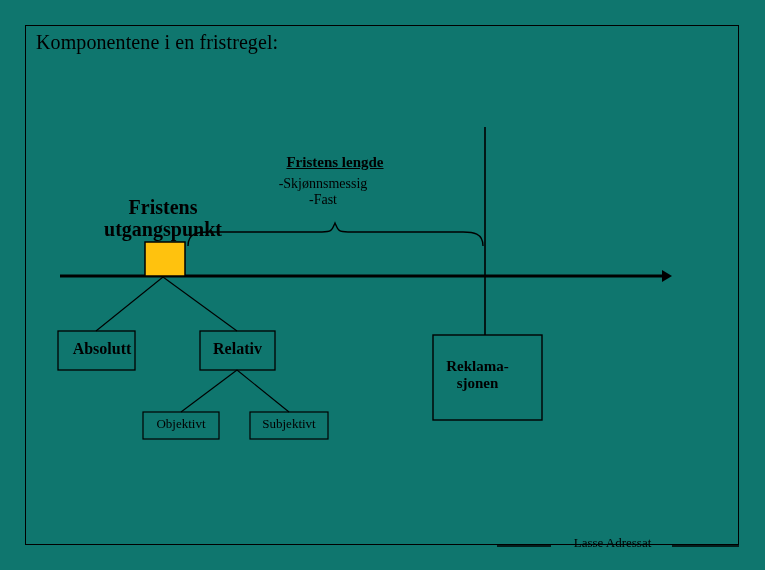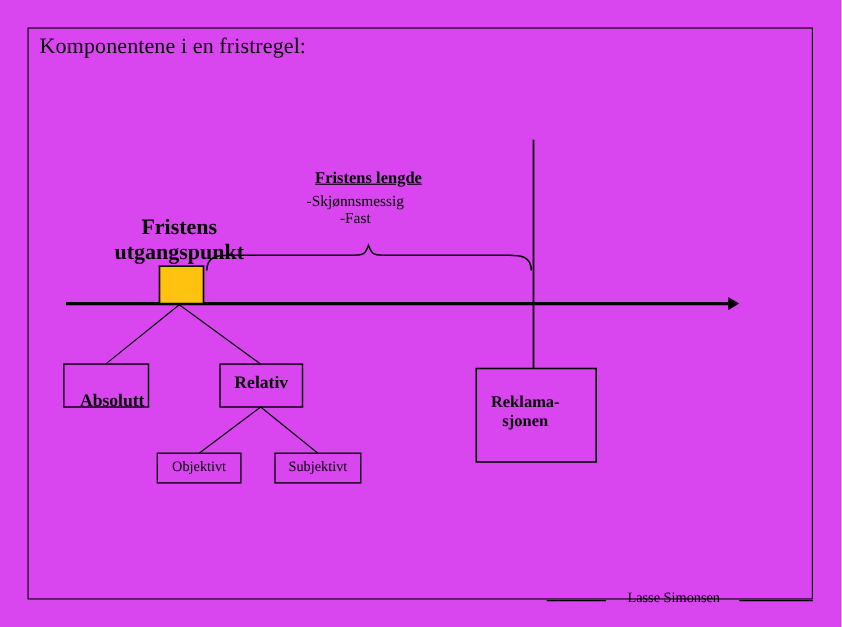--- a/index.html
+++ b/index.html
@@ -9,21 +9,21 @@
     background: #ffffff;
   }
   body {
     font-family: "Liberation Serif", "DejaVu Serif", serif;
     color: #000000;
   }
   #slide {
     position: relative;
     width: 765px;
     height: 570px;
-    background: #d946ef;
+    background: #0f766e;
     overflow: hidden;
   }
   
   #frame {
     position: absolute;
     left: 25px;
     top: 25px;
     width: 714px;
     height: 520px;
     border: 1px solid #000000;
@@ -75,21 +75,21 @@
   }
   #lbl-utgangspunkt {
     left: 63px;
     top: 196px;
     width: 200px;
     font-size: 20px;
     font-weight: bold;
   }
   #lbl-absolutt {
     left: 58px;
-    top: 356px;
+    top: 340px;
     width: 88px;
     font-size: 16px;
     font-weight: bold;
   }
   #lbl-relativ {
     left: 200px;
     top: 340px;
     width: 75px;
     font-size: 16px;
     font-weight: bold;
@@ -192,15 +192,15 @@
 
   <div class="txt ctr" id="lbl-relativ">Relativ</div>
 
   <div class="txt ctr" id="lbl-objektivt">Objektivt</div>
 
   <div class="txt ctr" id="lbl-subjektivt">Subjektivt</div>
 
   <div class="txt ctr" id="lbl-reklamasjonen"><span>Reklama-</span><br><span>sjonen</span></div>
 
 
-  <div class="txt ctr" id="lbl-author">Lasse Simonsen</div>
+  <div class="txt ctr" id="lbl-author">Lasse Adressat</div>
 
 </div>
 
 </body></html>

